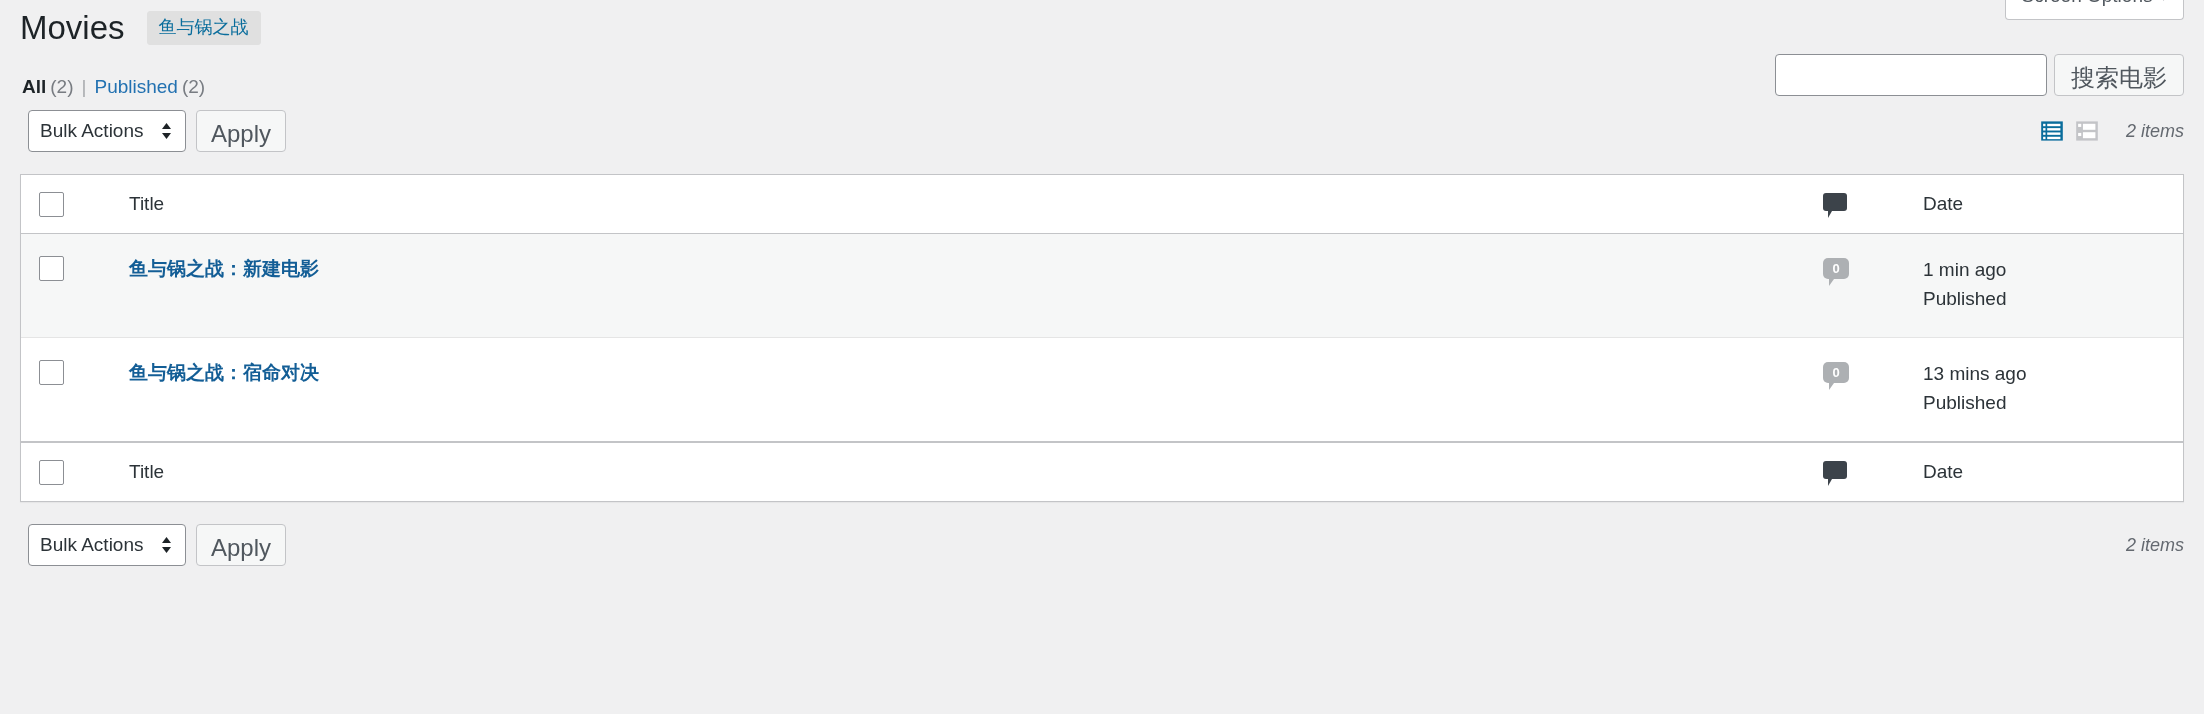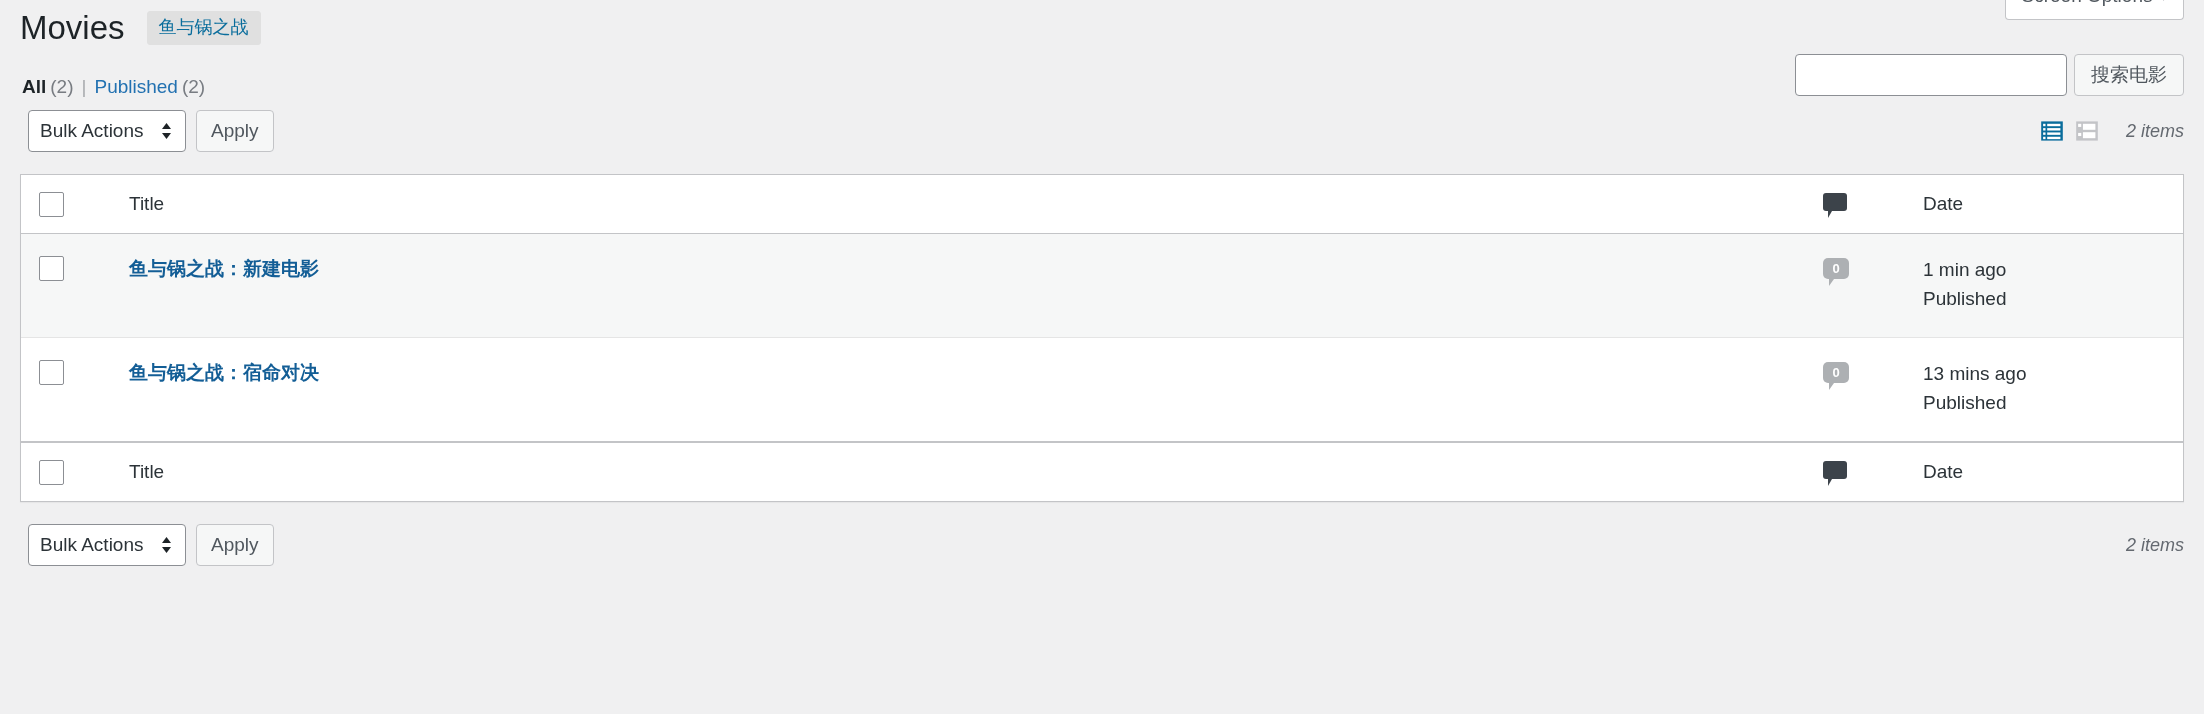--- a/index.html
+++ b/index.html
@@ -150,21 +150,21 @@
     line-height: 0;
   }
   .select-wrap .updown svg { display: block; }
 
   .button {
     background: #f6f7f7;
     border: 1px solid #c3c4c7;
     border-radius: 4px;
     color: #50575e;
     font-family: inherit;
-    font-size: 19px;
+    font-size: 24px;
     line-height: 1.5;
     padding: 5px 14px;
     height: 42px;
     box-sizing: border-box;
     cursor: pointer;
     white-space: nowrap;
   }
   .button.search-submit { padding: 5px 16px; }
 
   

